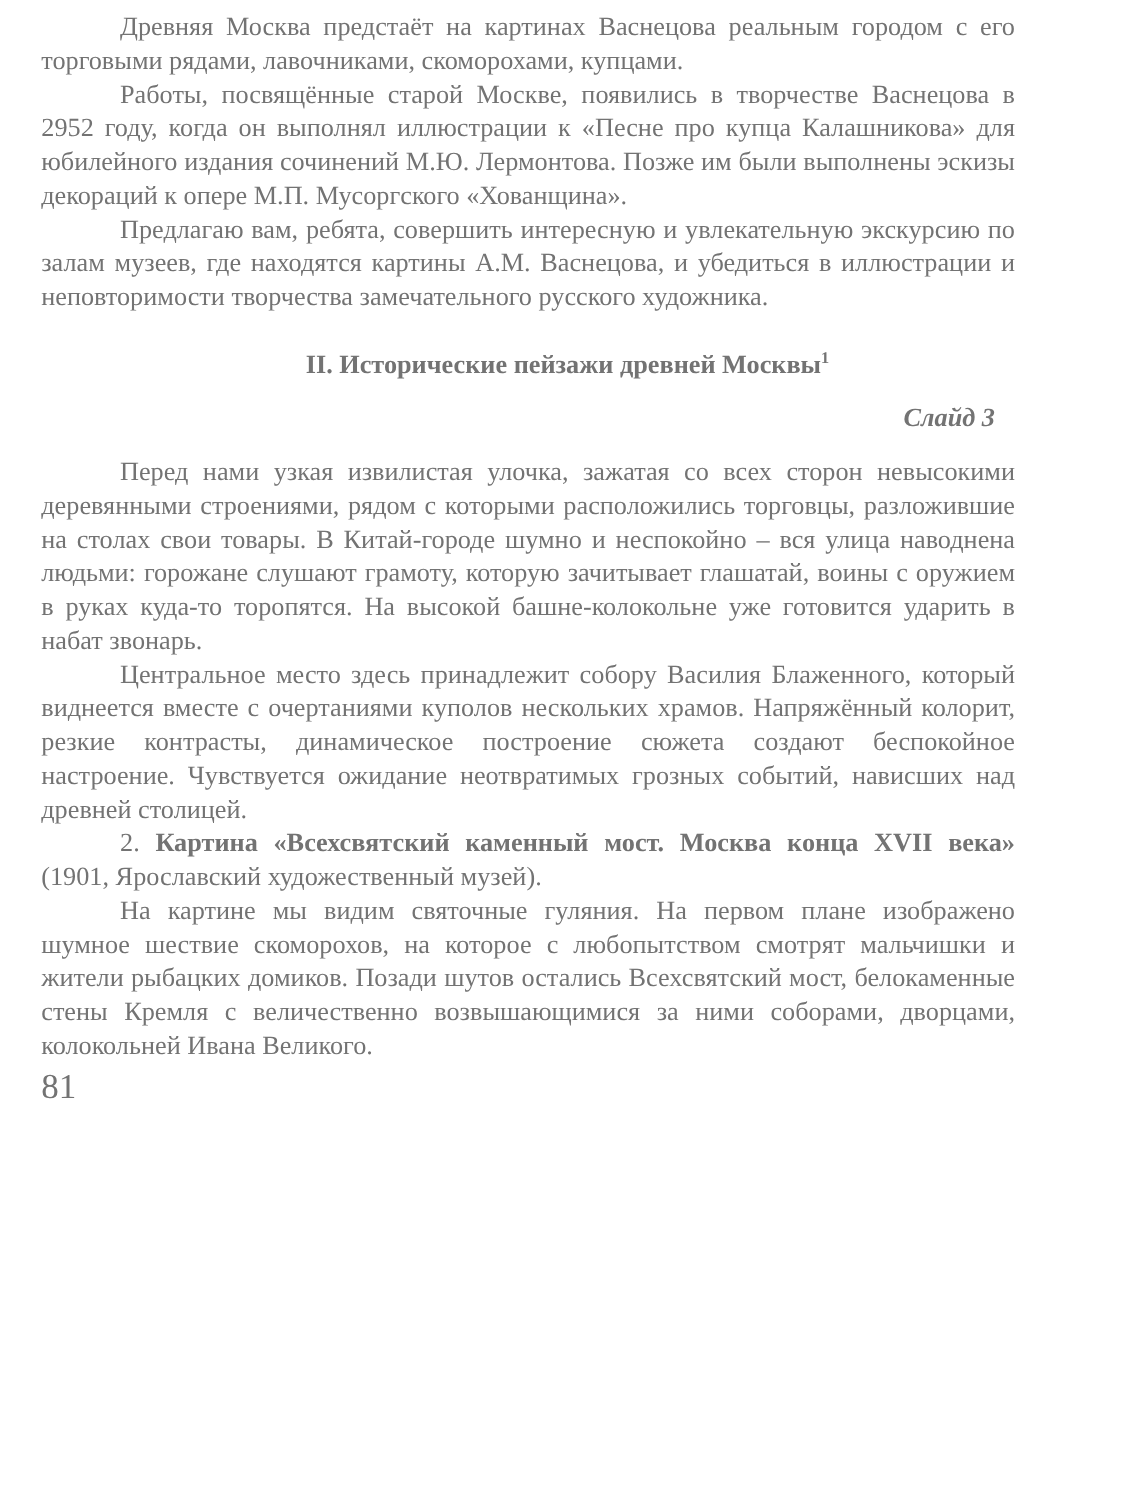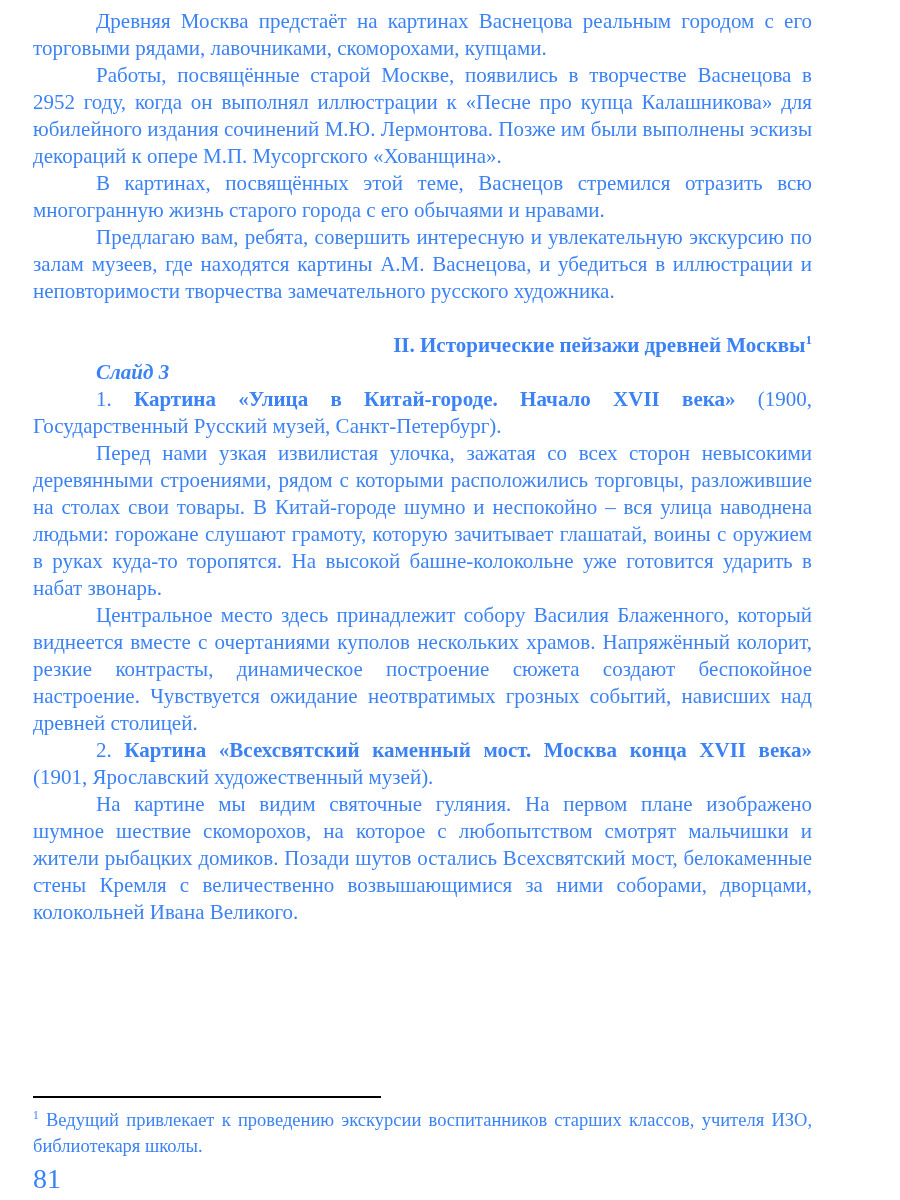--- a/index.html
+++ b/index.html
@@ -5,21 +5,21 @@
   html, body {
     margin: 0;
     padding: 0;
     background: #ffffff;
   }
   .page {
     width: 900px;
     height: 1200px;
     box-sizing: border-box;
     background: #ffffff;
-    color: #3b82f6;
+    color: #737373;
     font-family: "Liberation Serif", "DejaVu Serif", serif;
     padding: 8px 88px 8px 33px;
     display: flex;
     flex-direction: column;
     overflow: hidden;
     position: relative;
   }
   .body-text {
     font-size: 21px;
     line-height: 27px;
@@ -28,28 +28,28 @@
     margin: 0;
     text-indent: 63px;
     text-align: justify;
     hyphens: auto;
     -webkit-hyphens: auto;
   }
   .heading {
     margin: 27px 0 0 0;
     text-indent: 63px;
     font-weight: bold;
-    text-align: right;
+    text-align: center;
   }
   .slide-label {
-    margin: 0;
+    margin: 16px;
     text-indent: 63px;
     font-weight: bold;
     font-style: italic;
-    text-align: left;
+    text-align: right;
   }
   .caption-title {
     font-weight: bold;
   }
   sup {
     font-size: 62%;
     line-height: 0;
   }
   .footnote-area {
     margin-top: auto;
@@ -80,41 +80,35 @@
 
 <div class="page">
 
   <div class="body-text">
 
     <p class="para">Древняя Москва предстаёт на картинах Васнецова реальным городом с его торговыми рядами, лавочниками, скоморохами, купцами.</p>
 
     <p class="para">Работы, посвящённые старой Москве, появились в творчестве Васнецова в 2952 году, когда он выполнял иллюстрации к «Песне про купца Калашникова» для юбилейного издания сочинений М.Ю. Лермонтова. Позже им были выполнены эскизы декораций к опере М.П. Мусоргского «Хованщина».</p>
 
 
-    <p class="para">В картинах, посвящённых этой теме, Васнецов стремился отразить всю многогранную жизнь старого города с его обычаями и нравами.</p>
 
     <p class="para">Предлагаю вам, ребята, совершить интересную и увлекательную экскурсию по залам музеев, где находятся картины А.М. Васнецова, и убедиться в иллюстрации и неповторимости творчества замечательного русского художника.</p>
 
     <p class="heading"><span>II. Исторические пейзажи древней Москвы</span><sup>1</sup></p>
 
     <p class="slide-label">Слайд 3</p>
 
-    <p class="para"><span>1.</span> <span class="caption-title">Картина «Улица в Китай-городе. Начало XVII века»</span> <span>(1900, Государственный Русский музей, Санкт-Петербург).</span></p>
 
     <p class="para">Перед нами узкая извилистая улочка, зажатая со всех сторон невысокими деревянными строениями, рядом с которыми расположились торговцы, разложившие на столах свои товары. В Китай-городе шумно и неспокойно – вся улица наводнена людьми: горожане слушают грамоту, которую зачитывает глашатай, воины с оружием в руках куда-то торопятся. На высокой башне-колокольне уже готовится ударить в набат звонарь.</p>
 
     <p class="para">Центральное место здесь принадлежит собору Василия Блаженного, который виднеется вместе с очертаниями куполов нескольких храмов. Напряжённый колорит, резкие контрасты, динамическое построение сюжета создают беспокойное настроение. Чувствуется ожидание неотвратимых грозных событий, нависших над древней столицей.</p>
 
 
     <p class="para"><span>2.</span> <span class="caption-title">Картина «Всехсвятский каменный мост. Москва конца XVII века»</span> <span>(1901, Ярославский художественный музей).</span></p>
 
     <p class="para">На картине мы видим святочные гуляния. На первом плане изображено шумное шествие скоморохов, на которое с любопытством смотрят мальчишки и жители рыбацких домиков. Позади шутов остались Всехсвятский мост, белокаменные стены Кремля с величественно возвышающимися за ними соборами, дворцами, колокольней Ивана Великого.</p>
 
   </div>
 
-  <div class="footnote-area">
-    <div class="footnote-rule"></div>
-    <p class="footnote-text"><sup>1</sup> <span>Ведущий привлекает к проведению экскурсии воспитанников старших классов, учителя ИЗО, библиотекаря школы.</span></p>
-  </div>
 
   <div class="page-number">81</div>
 
 </div>
 
 </body></html>

